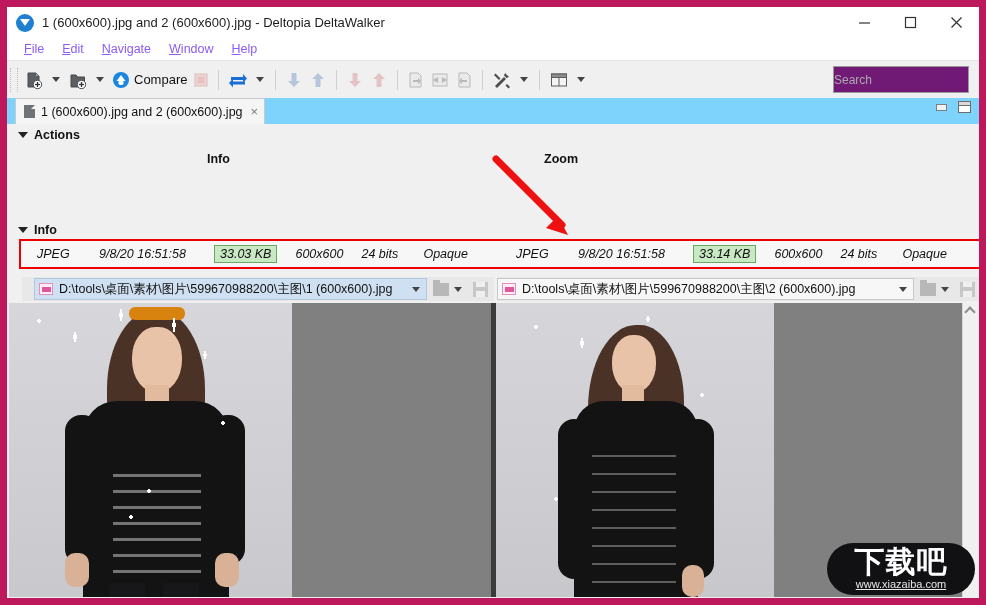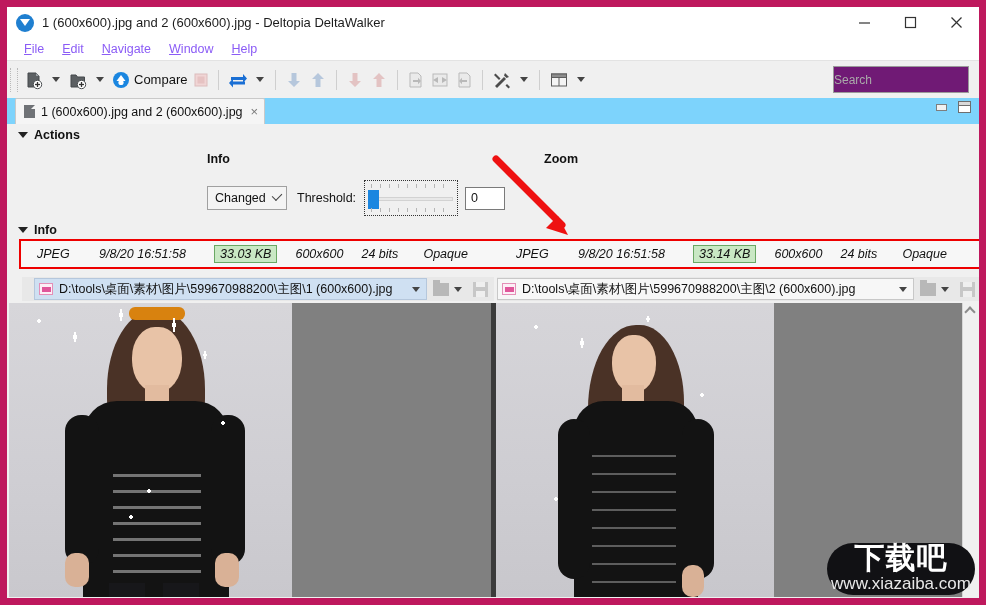--- a/index.html
+++ b/index.html
@@ -276,21 +276,21 @@
   .red-arrow { position: absolute; left: 483px; top: 148px; width: 95px; height: 85px; pointer-events:none; }
 
   
   .watermark {
     position: absolute; right: 4px; bottom: 3px;
     width: 148px; height: 52px;
     background: #111114;
     display: flex; flex-direction: column; align-items: center; justify-content: center; border-radius: 26px;
   }
   .wm-cn { color: #fff; font-size: 30px; font-weight: bold; line-height: 1; letter-spacing: 1px; }
-  .wm-url { color: #e8e8e8; font-size: 17px; line-height: 1.3; }
+  .wm-url { color: #e8e8e8; font-size: 11px; line-height: 1.3; text-decoration: underline; }
 </style>
 </head>
 <body>
 
 <div id="app">
 
   <div class="titlebar">
     <div class="app-icon"></div>
     <div class="title-text">1 (600x600).jpg and 2 (600x600).jpg - Deltopia DeltaWalker</div>
     <div class="wincontrols">
@@ -459,34 +459,20 @@
   <div class="left-rail"></div>
 
   <div class="panel actions-panel">
     <div class="sect-head">
       <span class="twisty"></span>
       <span>Actions</span>
     </div>
   </div>
 
   <div class="group-title" style="left:200px; top:145px;">Info</div>
-  <div class="ctl-row" style="left:200px; top:174px;">
-    <div class="combo" style="width:80px;">
-      <span class="cv">Changed</span>
-      <span class="chev"></span>
-    </div>
-    <span class="lbl" style="margin-left:10px;">Threshold:</span>
-    <div class="slider-wrap dotted" style="margin-left:9px;">
-      <div class="ticks top"></div>
-      <div class="slider-track"></div>
-      <div class="slider-thumb" id="thrThumb" style="left: 3%;"></div>
-      <div class="ticks bot"></div>
-    </div>
-    <div class="numfield" style="margin-left:8px;">0</div>
-  </div>
 
   <div class="group-title" style="left:537px; top:145px;">Zoom</div>
 
   <div class="panel info-panel">
     <div class="sect-head">
       <span class="twisty"></span>
       <span>Info</span>
     </div>
   </div>
 

